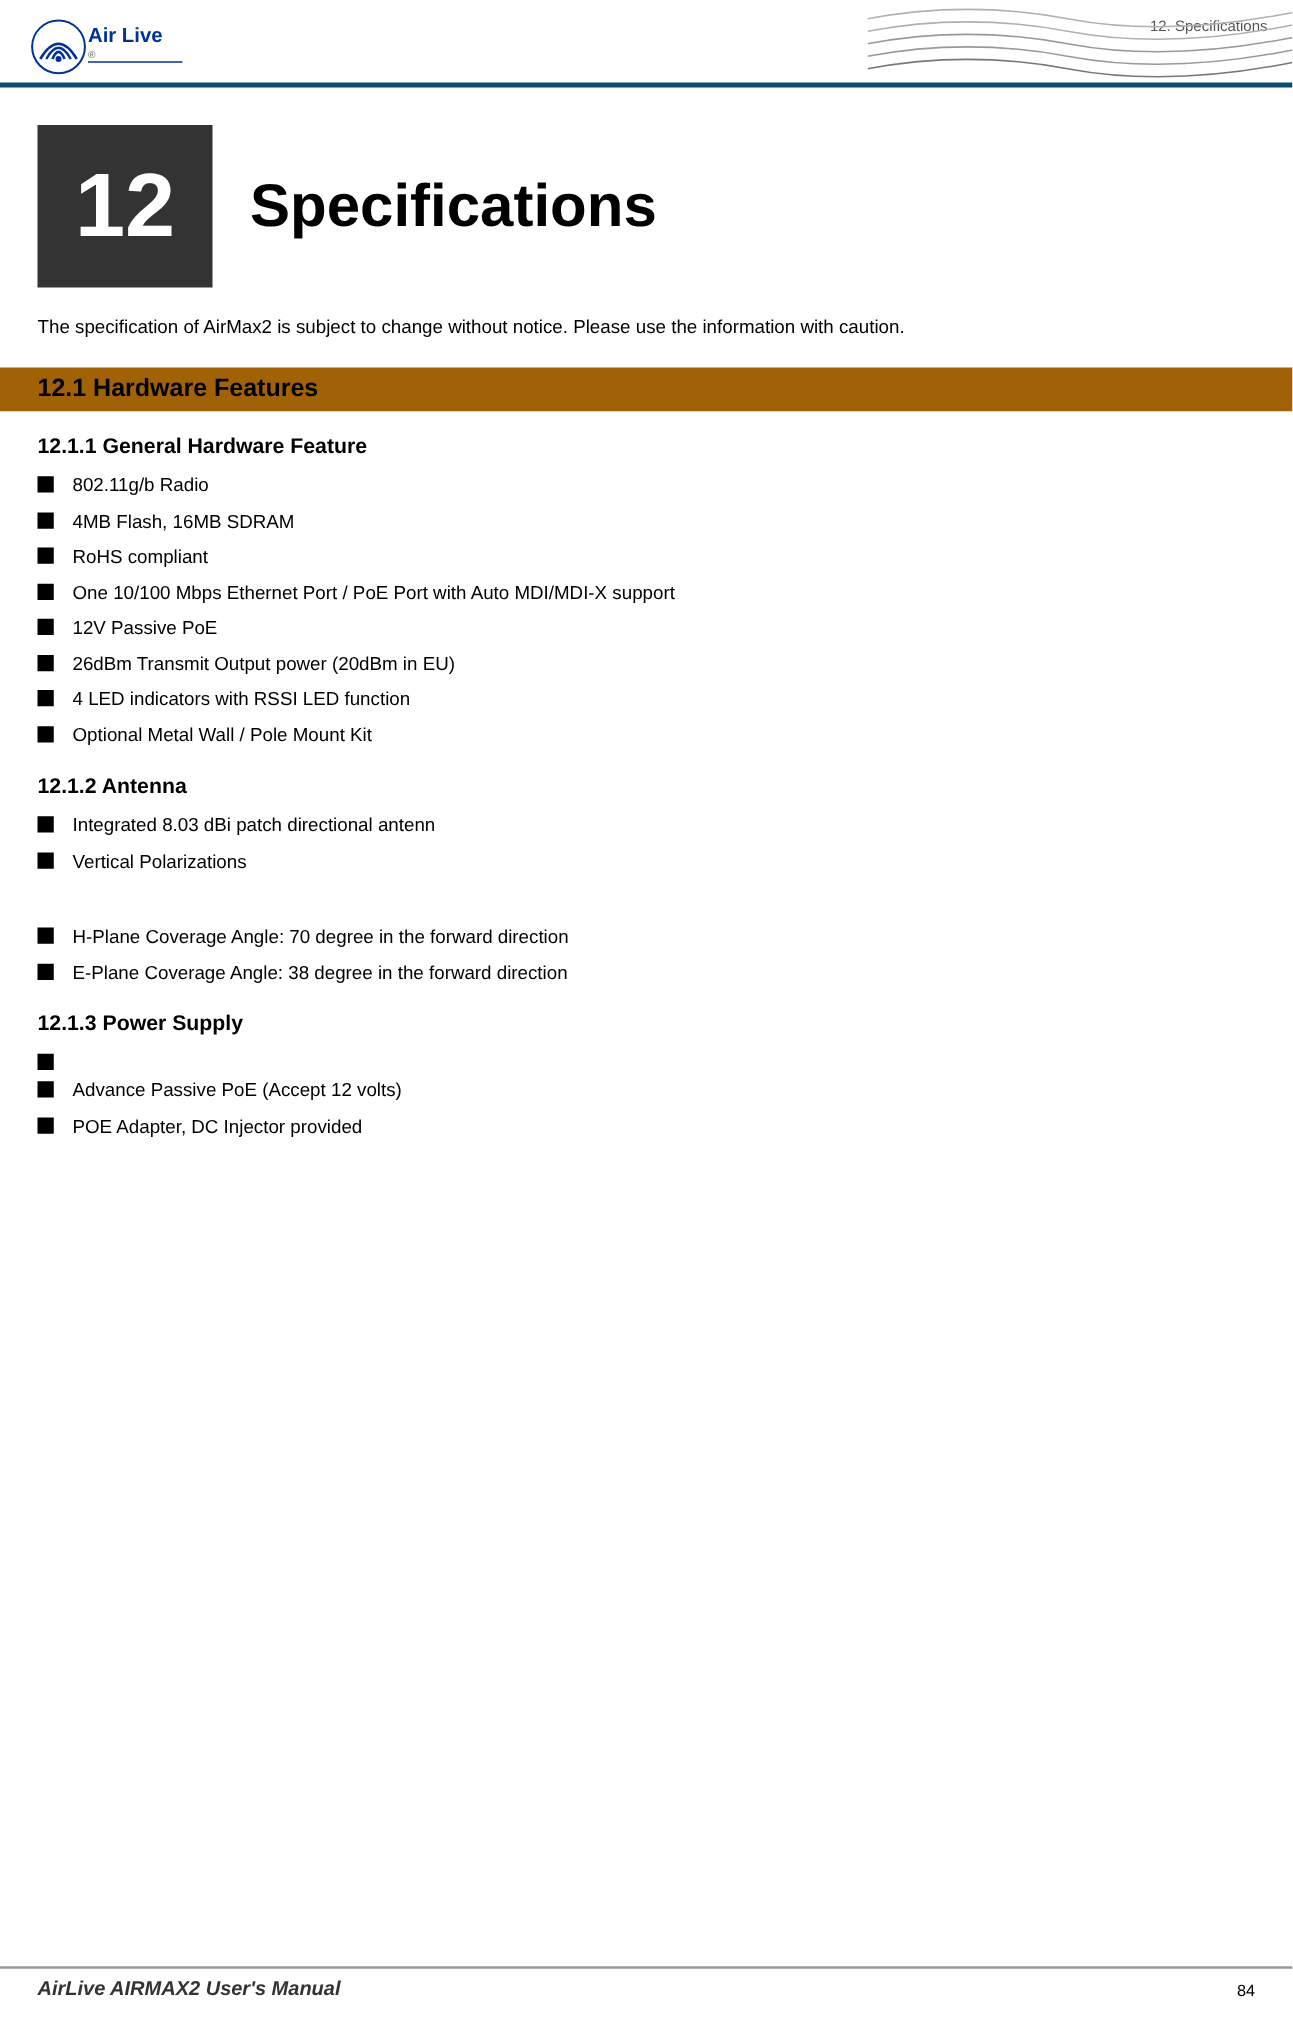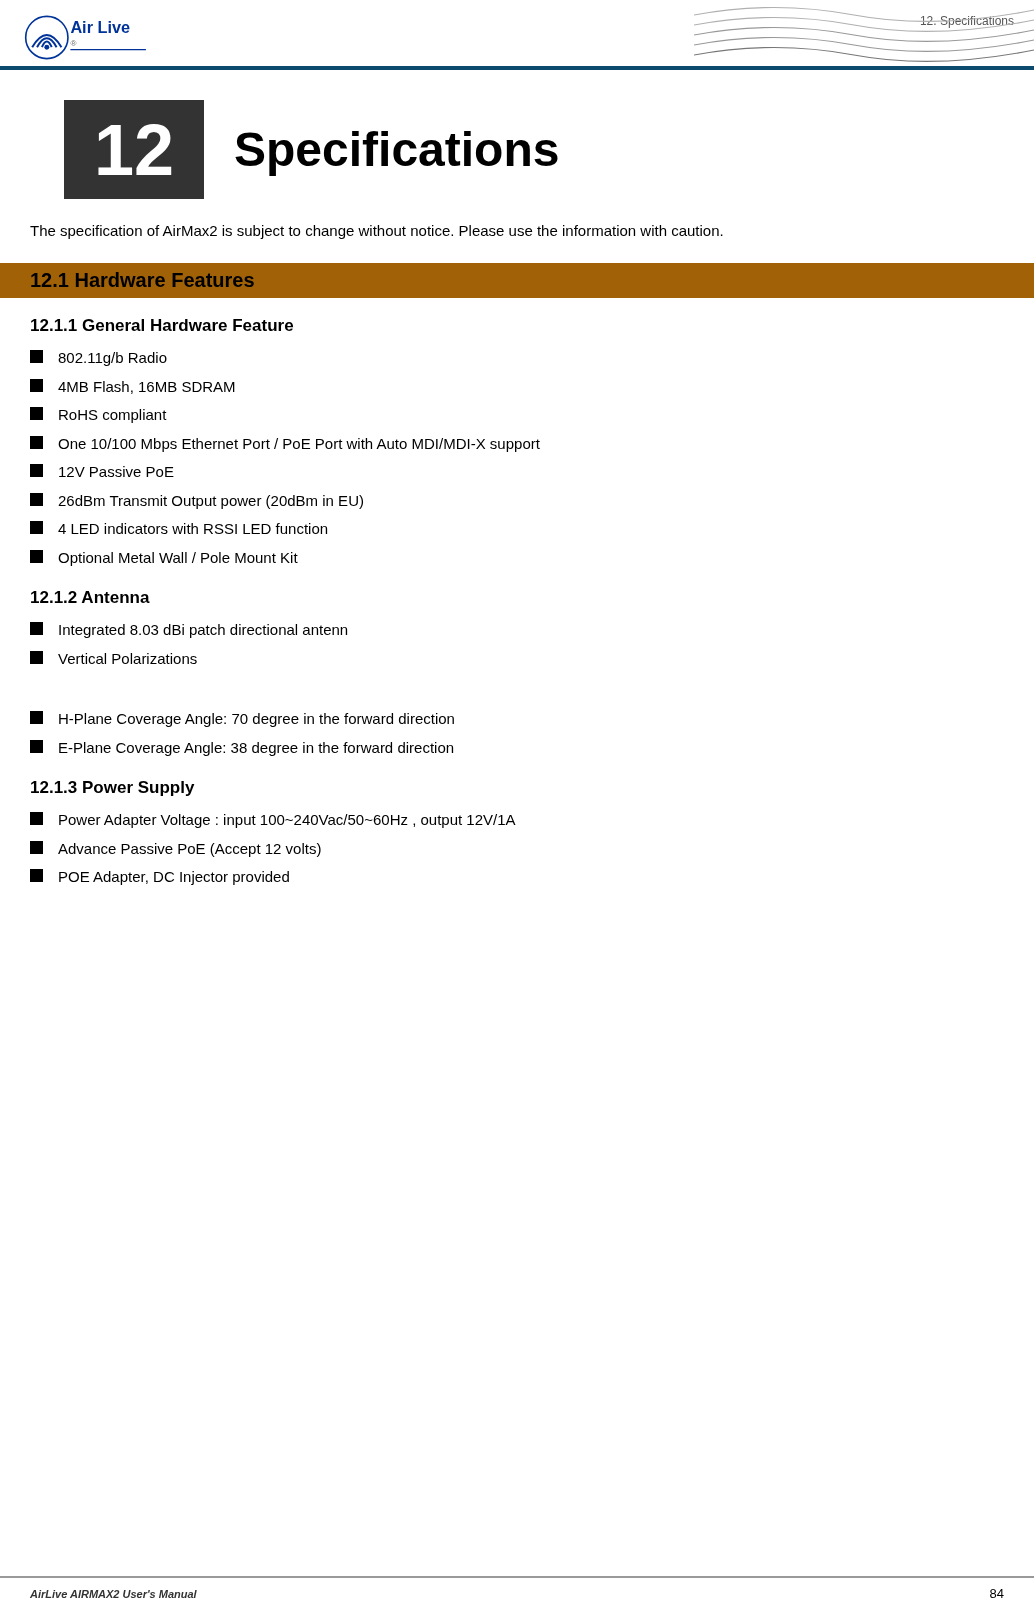--- a/index.html
+++ b/index.html
@@ -53,26 +53,25 @@
       align-items: center;
       margin: 30px 30px 20px 30px;
       gap: 30px;
     }
     .chapter-number-box {
       background: #333;
       color: #fff;
       font-size: 72px;
       font-weight: bold;
       width: 140px;
-      height: 99px;
+      height: 130px;
       display: flex;
       align-items: center;
       justify-content: center;
       flex-shrink: 0;
-      margin-left: 34px;
     }
     .chapter-title {
       font-size: 48px;
       font-weight: bold;
       color: #000;
     }
 
     
     .intro-text {
       margin: 0 30px 20px 30px;
@@ -124,21 +123,21 @@
       left: 0;
       right: 0;
       display: flex;
       justify-content: space-between;
       align-items: center;
       padding: 0 30px;
       border-top: 2px solid #999;
       padding-top: 8px;
     }
     .footer-left {
-      font-size: 11px;
+      font-size: 16px;
       font-style: italic;
       font-weight: bold;
       color: #333;
     }
     .footer-center {
       font-size: 13px;
       color: #000;
     }
 
     
@@ -252,21 +251,20 @@
       <span class="bullet-square"></span>
       <span>E-Plane Coverage Angle: 38 degree in the forward direction</span>
     </li>
   </ul>
 
 <div class="section-h2">12.1.3 Power Supply</div>
 
 <ul class="bullet-list" id="power-list">
 <li>
       <span class="bullet-square"></span>
-      <span>Power Adapter Voltage : input 100~240Vac/50~60Hz , output 12V/1A</span>
     </li>
     <li>
       <span class="bullet-square"></span>
       <span>Advance Passive PoE (Accept 12 volts)</span>
     </li>
     <li>
       <span class="bullet-square"></span>
       <span>POE Adapter, DC Injector provided</span>
     </li>
   </ul>

